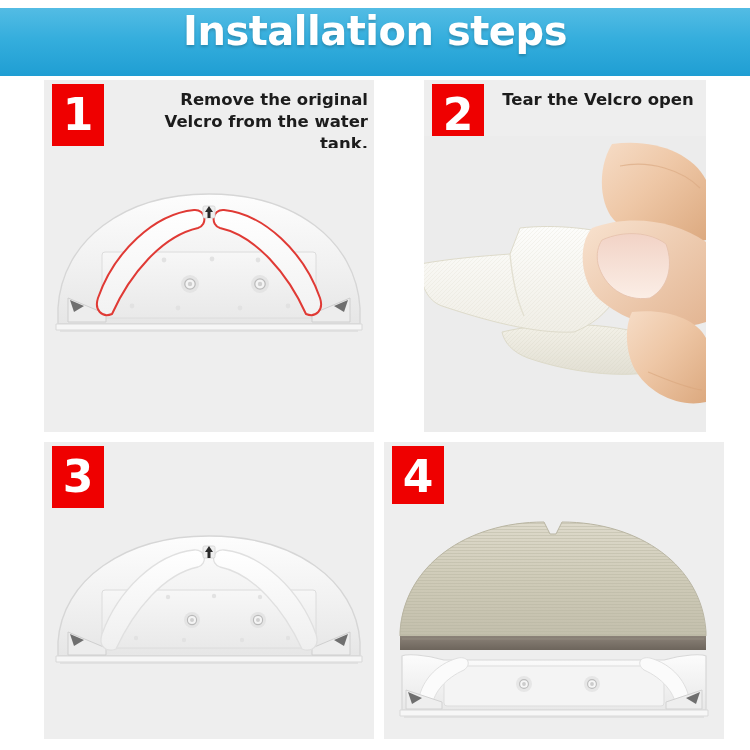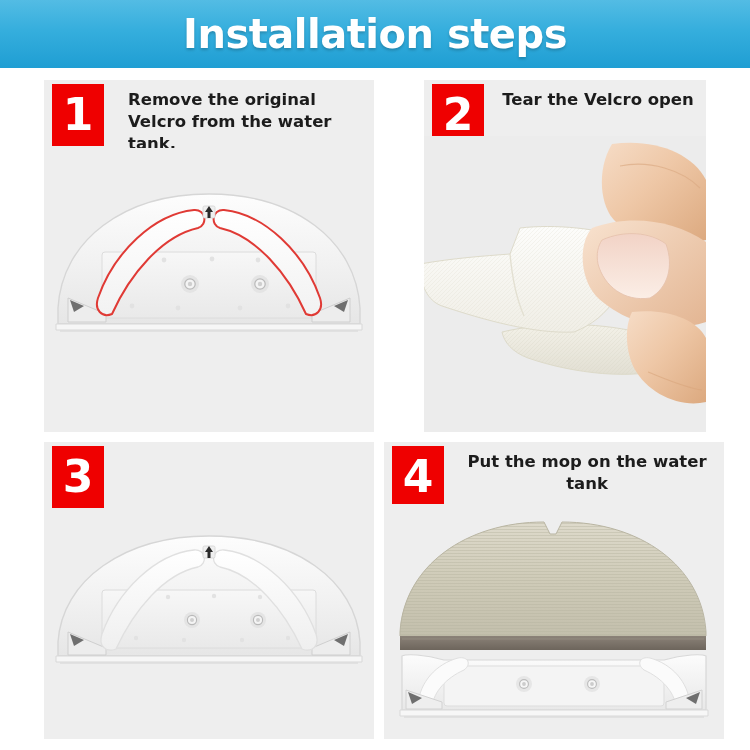--- a/index.html
+++ b/index.html
@@ -16,26 +16,25 @@
   .page {
     position: relative;
     width: 750px;
     height: 750px;
     background: #ffffff;
   }
 
   
   .header {
     position: absolute;
-    left: 0; top: 0;
+    left: 0; top: 8px;
     width: 750px;
     height: 68px;
     background: linear-gradient(180deg, #53bce4 0%, #35aedd 45%, #1f9ed3 100%);
     display: flex;
-    align-items: center;
     justify-content: center;
   }
   .header-title {
     color: #ffffff;
     font-size: 40px;
     font-weight: bold;
     letter-spacing: -0.5px;
     text-shadow: 0 2px 3px rgba(0,0,0,0.20);
     font-family: "DejaVu Sans", sans-serif;
   }
@@ -81,21 +80,21 @@
   }
   .caption {
     flex: 1 1 auto;
     color: #1c1c1c;
     font-size: 16.5px;
     font-weight: bold;
     line-height: 1.33;
     padding: 9px 6px 0 14px;
     font-family: "DejaVu Sans", sans-serif;
   }
-  .caption.center { text-align: left; padding-left: 24px; }
+  .caption.center { text-align: right; padding-left: 24px; }
   .caption.left   { text-align: center; padding-left: 12px; }
 
   .photo {
     position: absolute;
     left: 0;
     width: 100%;
     overflow: hidden;
   }
 
   
@@ -317,21 +316,20 @@
               <path d="M165 36 L 169 42 L 166.5 42 L 166.5 48 L 163.5 48 L 163.5 42 L 161 42 Z" fill="#2b2b2b"></path>
             </g>
           </svg>
         </div>
       </div>
     </div>
 
     <div class="panel p4">
       <div class="caption-row">
         <div class="badge">4</div>
-        <div class="caption left">Put the mop on the water tank</div>
       </div>
       <div class="photo" style="top:62px; height:235px;">
         <div class="mop-scene">
           <svg class="mop-svg" viewBox="0 0 340 235" preserveAspectRatio="xMidYMid meet">
             <defs>
               <linearGradient id="mopG" x1="0" y1="0" x2="0" y2="1">
                 <stop offset="0%" stop-color="#dedacb"></stop>
                 <stop offset="50%" stop-color="#cfcbb8"></stop>
                 <stop offset="100%" stop-color="#c3bfac"></stop>
               </linearGradient>

